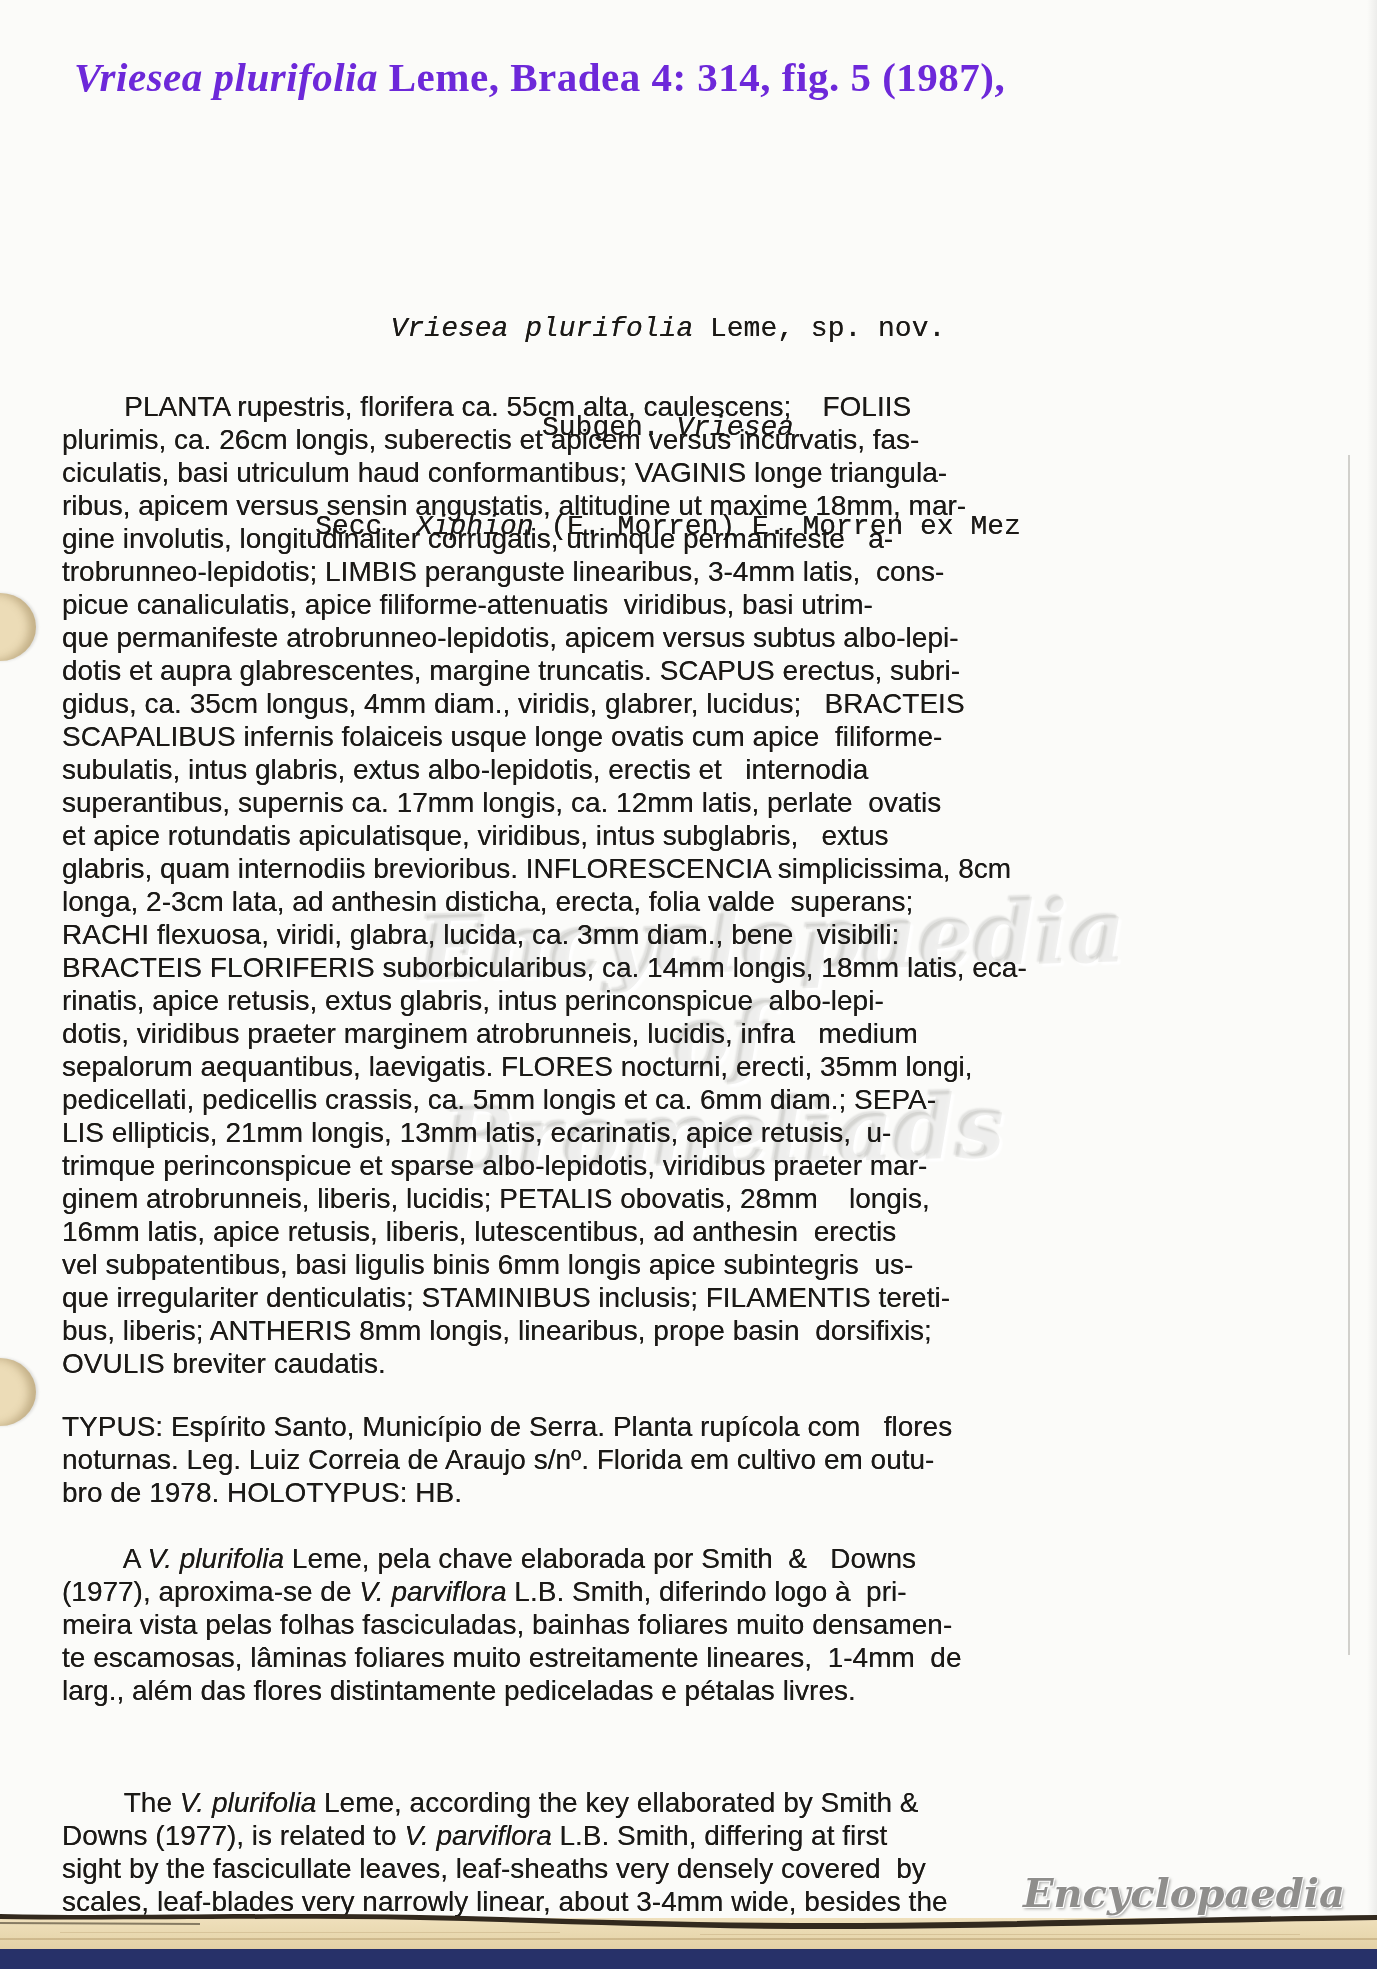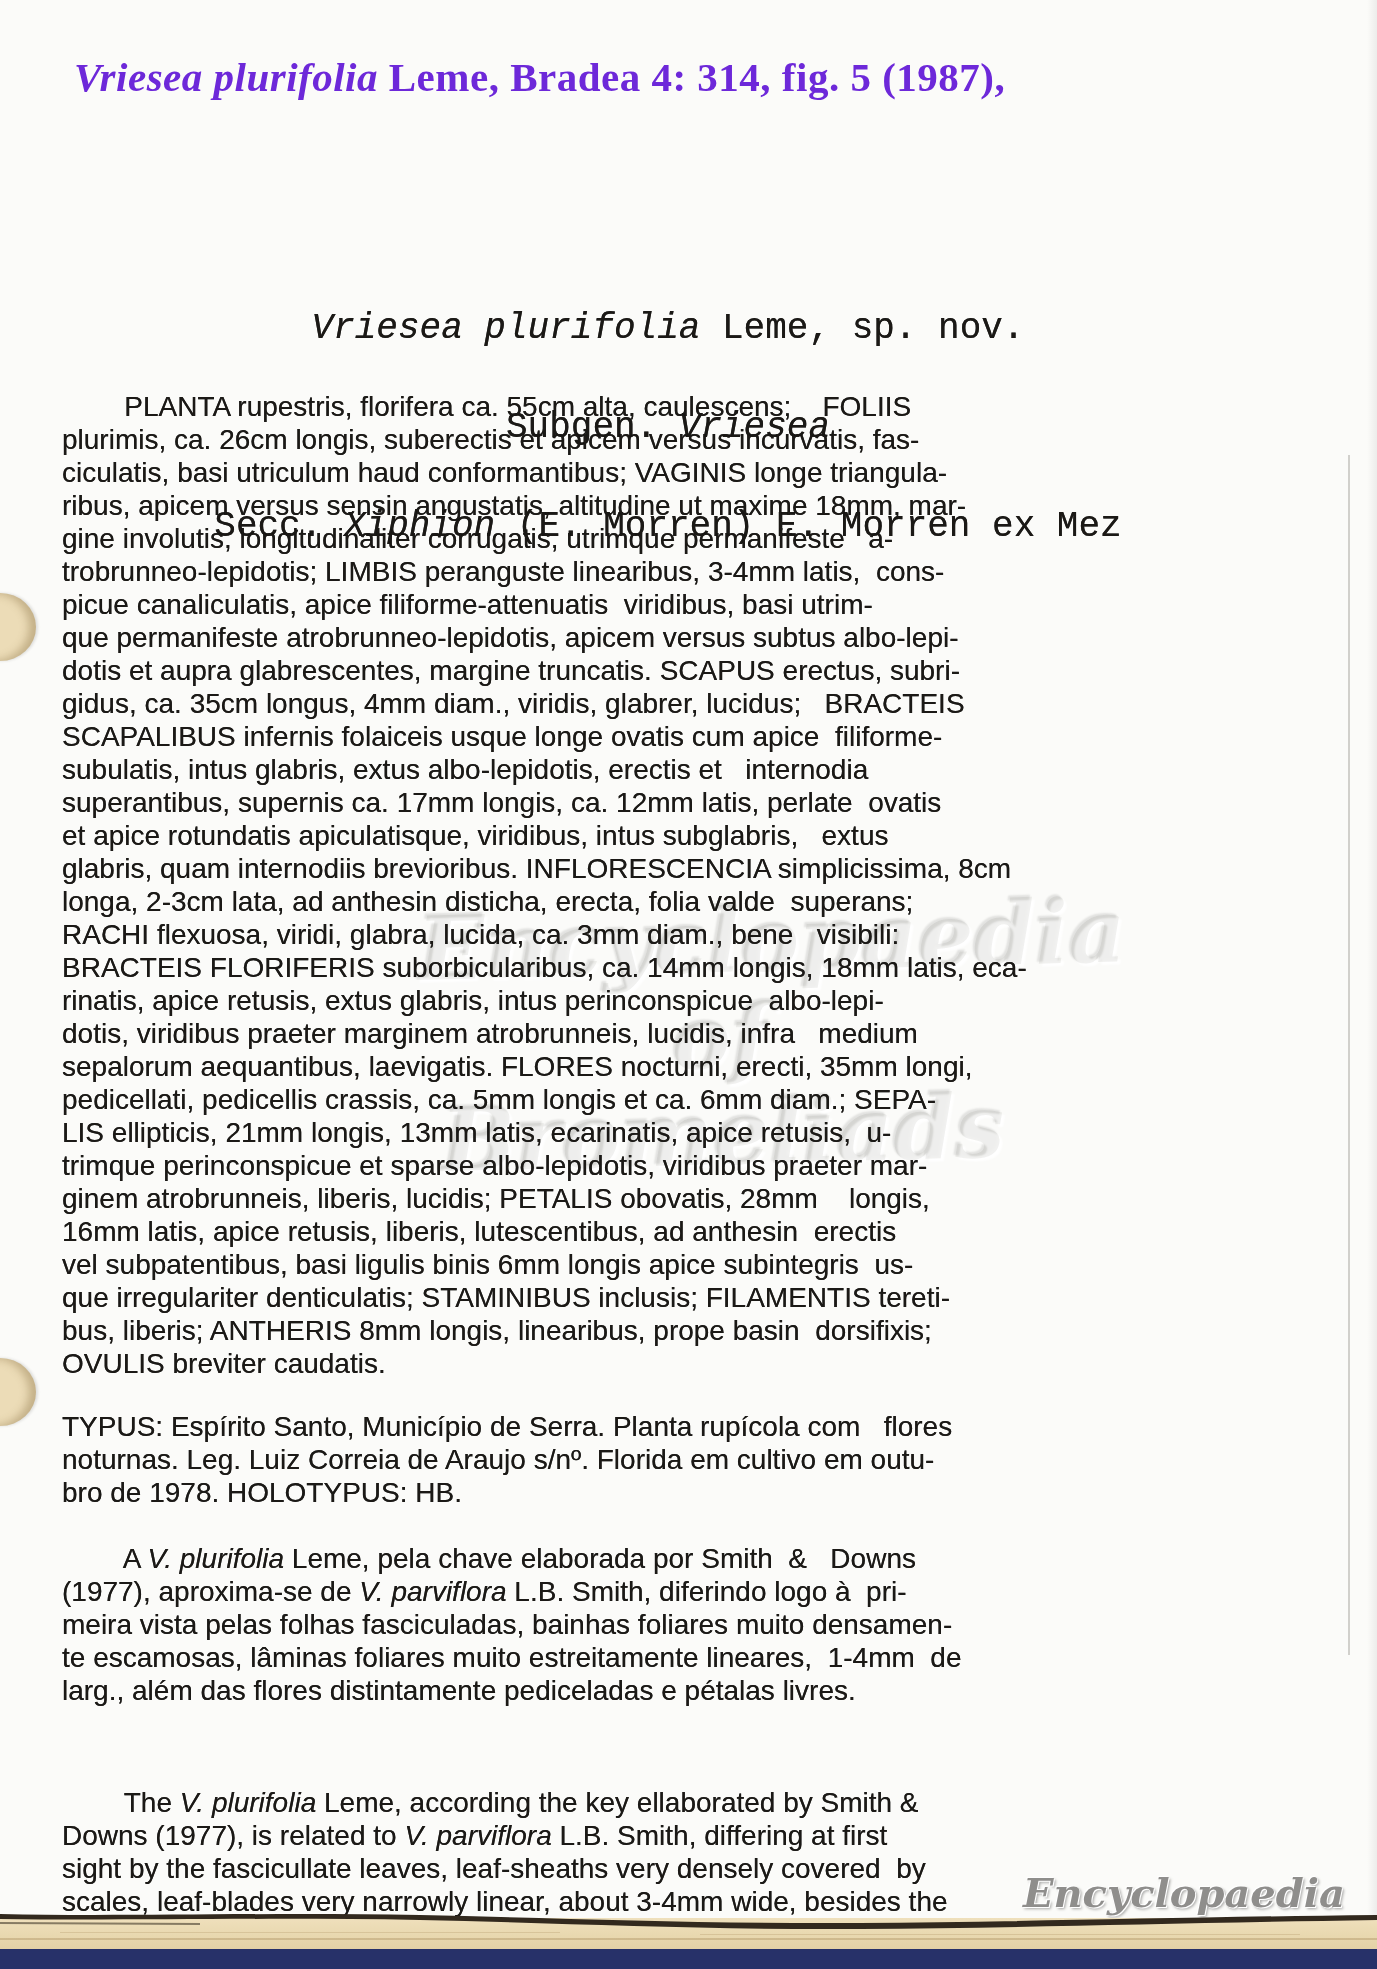--- a/index.html
+++ b/index.html
@@ -13,21 +13,21 @@
   .it{font-style:italic;}
   .page-title{
     position:absolute;left:74px;top:52px;margin:0;
     font-family:"Liberation Serif", serif;
     font-weight:bold;font-size:41px;line-height:50px;
     color:#6d28d9;letter-spacing:0.5px;white-space:nowrap;
   }
   .heading{
     position:absolute;left:62px;top:246px;width:1212px;
     text-align:center;color:#1b1916;
-    font-size:36px;line-height:33px;white-space:pre;
+    font-size:28px;line-height:33px;white-space:pre;
     text-shadow:0 0 0.4px rgba(0,0,0,.75);
   }
   .para{
     position:absolute;left:62px;margin:0;
     font-family:Liberation Sans, sans-serif;
     font-size:28px;line-height:33px;
     color:#1b1916;white-space:pre;
     text-shadow:0 0 0.4px rgba(0,0,0,.75);
     z-index:2;
   }

